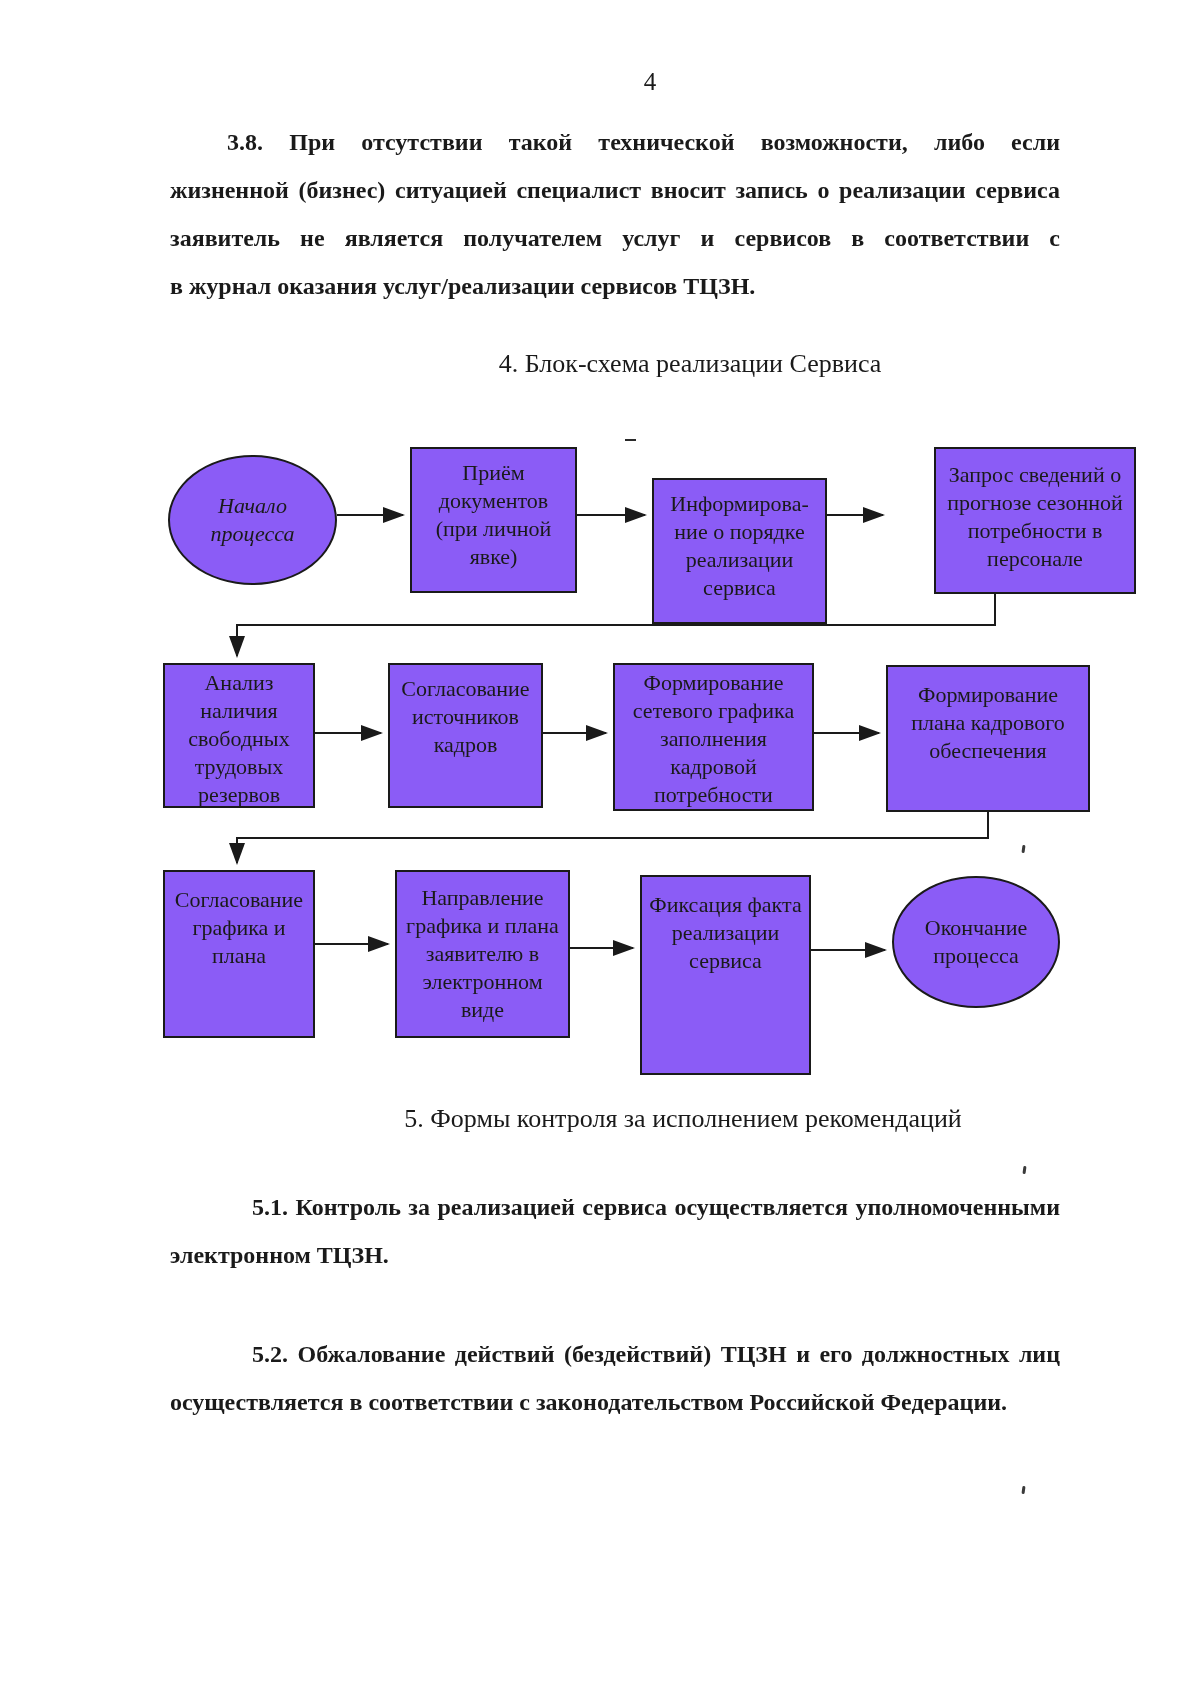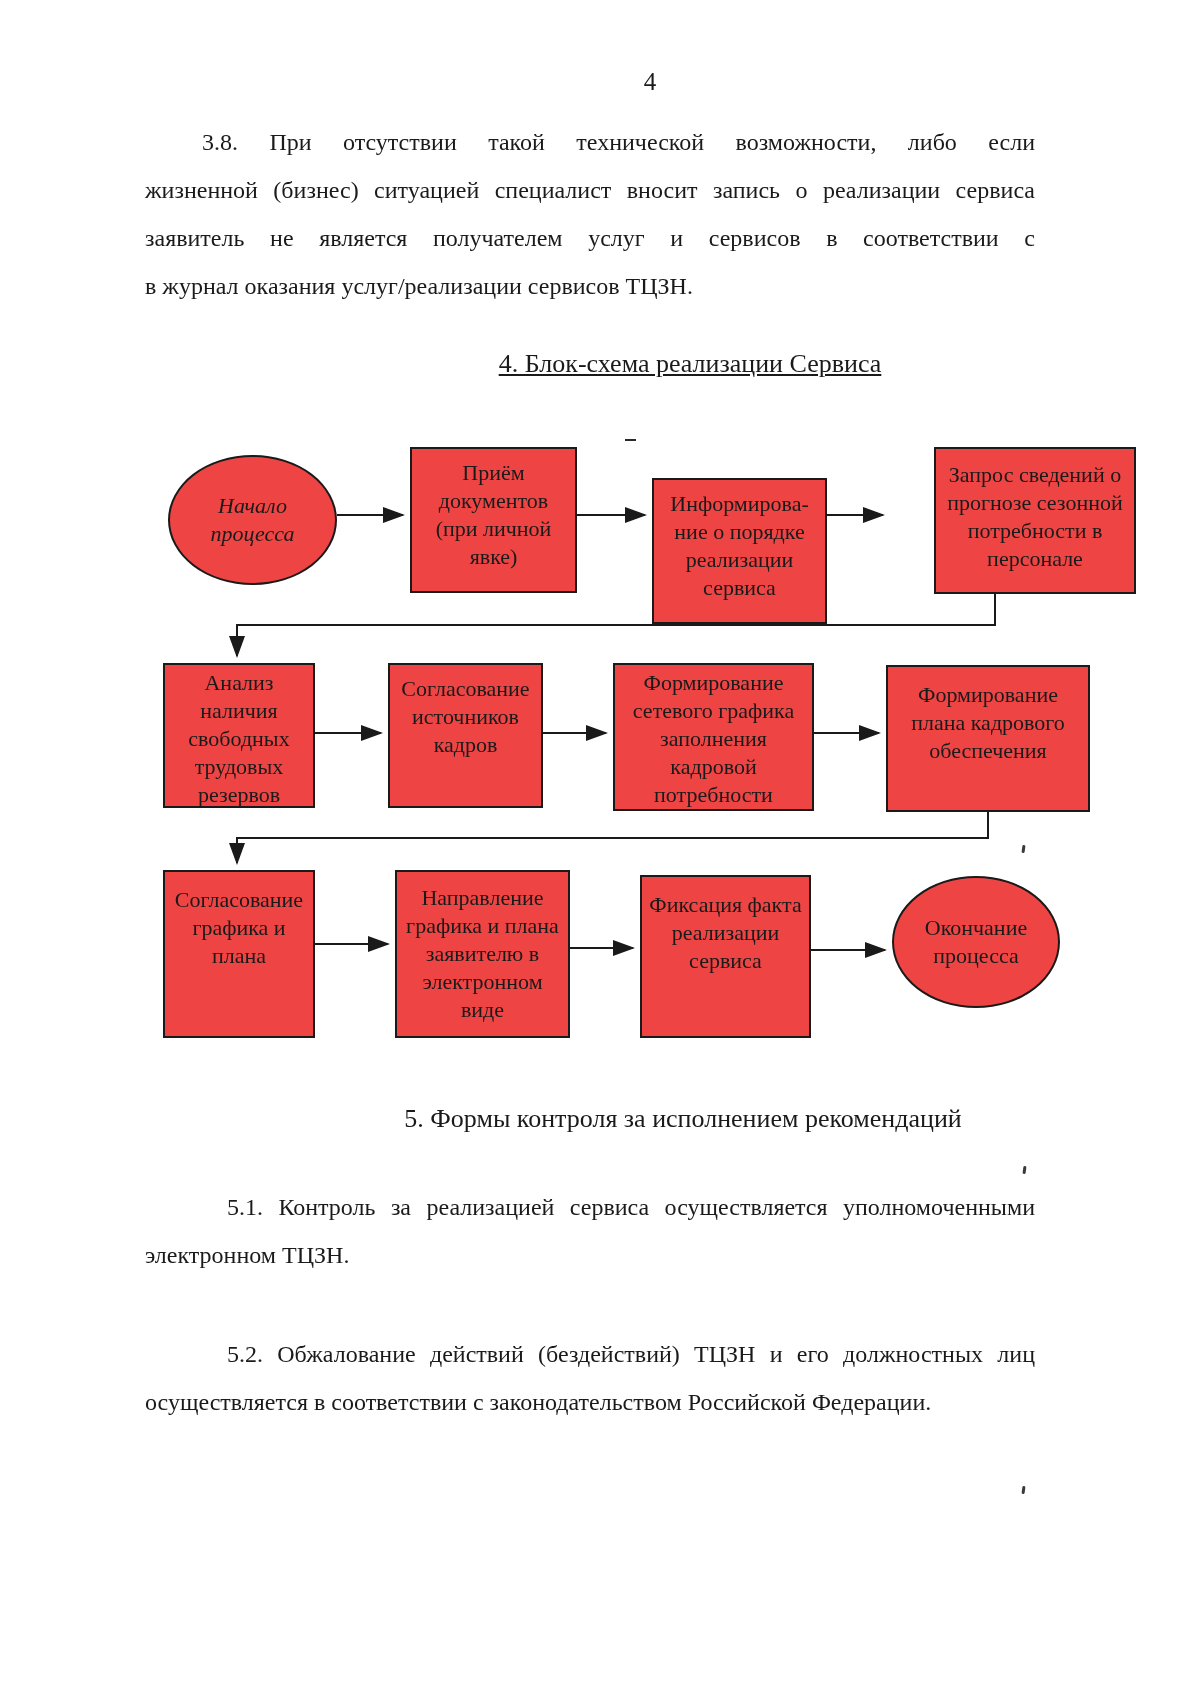--- a/index.html
+++ b/index.html
@@ -4,53 +4,53 @@
 <style>
   html,body { margin:0; padding:0; background:#e8e8e8; }
   .page {
     position:relative; width:1200px; height:1701px;
     background:#ffffff; color:#1a1a1a; overflow:hidden;
     font-family:"Liberation Serif","DejaVu Serif",serif;
   }
   
   .pagenum { position:absolute; left:150px; top:68px; width:1000px;
              text-align:center; font-size:25px; }
-  .para { position:absolute; left:145px; width:890px; font-size:24px; }
+  .para { position:absolute; left:170px; width:890px; font-size:24px;font-weight:bold; }
   .p38 { top:118px; }
   .p51 { top:1183px; }
   .p52 { top:1330px; }
   .pline { line-height:48px; text-align:justify; text-align-last:justify;
            white-space:normal; }
   .pline:last-child { text-align-last:left; }
   .p38 .pline:first-child { text-indent:57px; }
   .p51 .pline:first-child, .p52 .pline:first-child { text-indent:82px; }
   .heading { position:absolute; width:1000px; text-align:center;
              font-size:26px; line-height:32px; }
-  .h4 { left:190px; top:348px;text-decoration:underline; }
+  .h4 { left:190px; top:348px; }
   .h5 { left:183px; top:1103px; }
   
   .flowchart { position:absolute; left:163px; top:438px;
                width:929px; height:600px; font-size:22px; }
   .connectors { position:absolute; left:0; top:0; }
-  .node { position:absolute; box-sizing:border-box; background:#ef4444;
+  .node { position:absolute; box-sizing:border-box; background:#8b5cf6;
           text-align:center; white-space:pre-line; line-height:28px; }
   .rect { border:2px solid #1a1a1a; padding-top:10px; }
   .oval { border:2px solid #1a1a1a; border-radius:50%;
           display:flex; align-items:center; justify-content:center; }
   .n0  { left:5px;   top:17px;  width:169px; height:130px;font-style:italic; }
   .n1  { left:247px; top:9px;   width:167px; height:146px; }
   .n2  { left:489px; top:9px;   width:175px; height:146px;margin-top:31px; }
   .n3  { left:727px; top:9px;   width:202px; height:147px; padding-top:12px;margin-left:44px; }
   .n4  { left:0px;   top:225px; width:152px; height:145px; padding-top:4px; }
   .n5  { left:225px; top:225px; width:155px; height:145px; }
   .n6  { left:450px; top:225px; width:201px; height:148px; padding-top:4px; }
   .n7  { left:723px; top:227px; width:204px; height:147px; padding-top:14px; }
   .n8  { left:0px;   top:432px; width:152px; height:168px; padding-top:14px; }
   .n9  { left:232px; top:432px; width:175px; height:168px; padding-top:12px; }
-  .n10 { left:477px; top:437px; width:171px; height:163px; padding-top:14px; }
+  .n10 { left:477px; top:437px; width:171px; height:200px; padding-top:14px; }
   .n11 { left:729px; top:438px; width:168px; height:132px; }
   
   .dash  { position:absolute; background:#2a2a2a; }
   .speck { position:absolute; width:3px; height:8px; background:#3a3a3a;
            border-radius:2px; transform:rotate(8deg); }
 </style>
 </head>
 <body>
 
 <div class="page">

